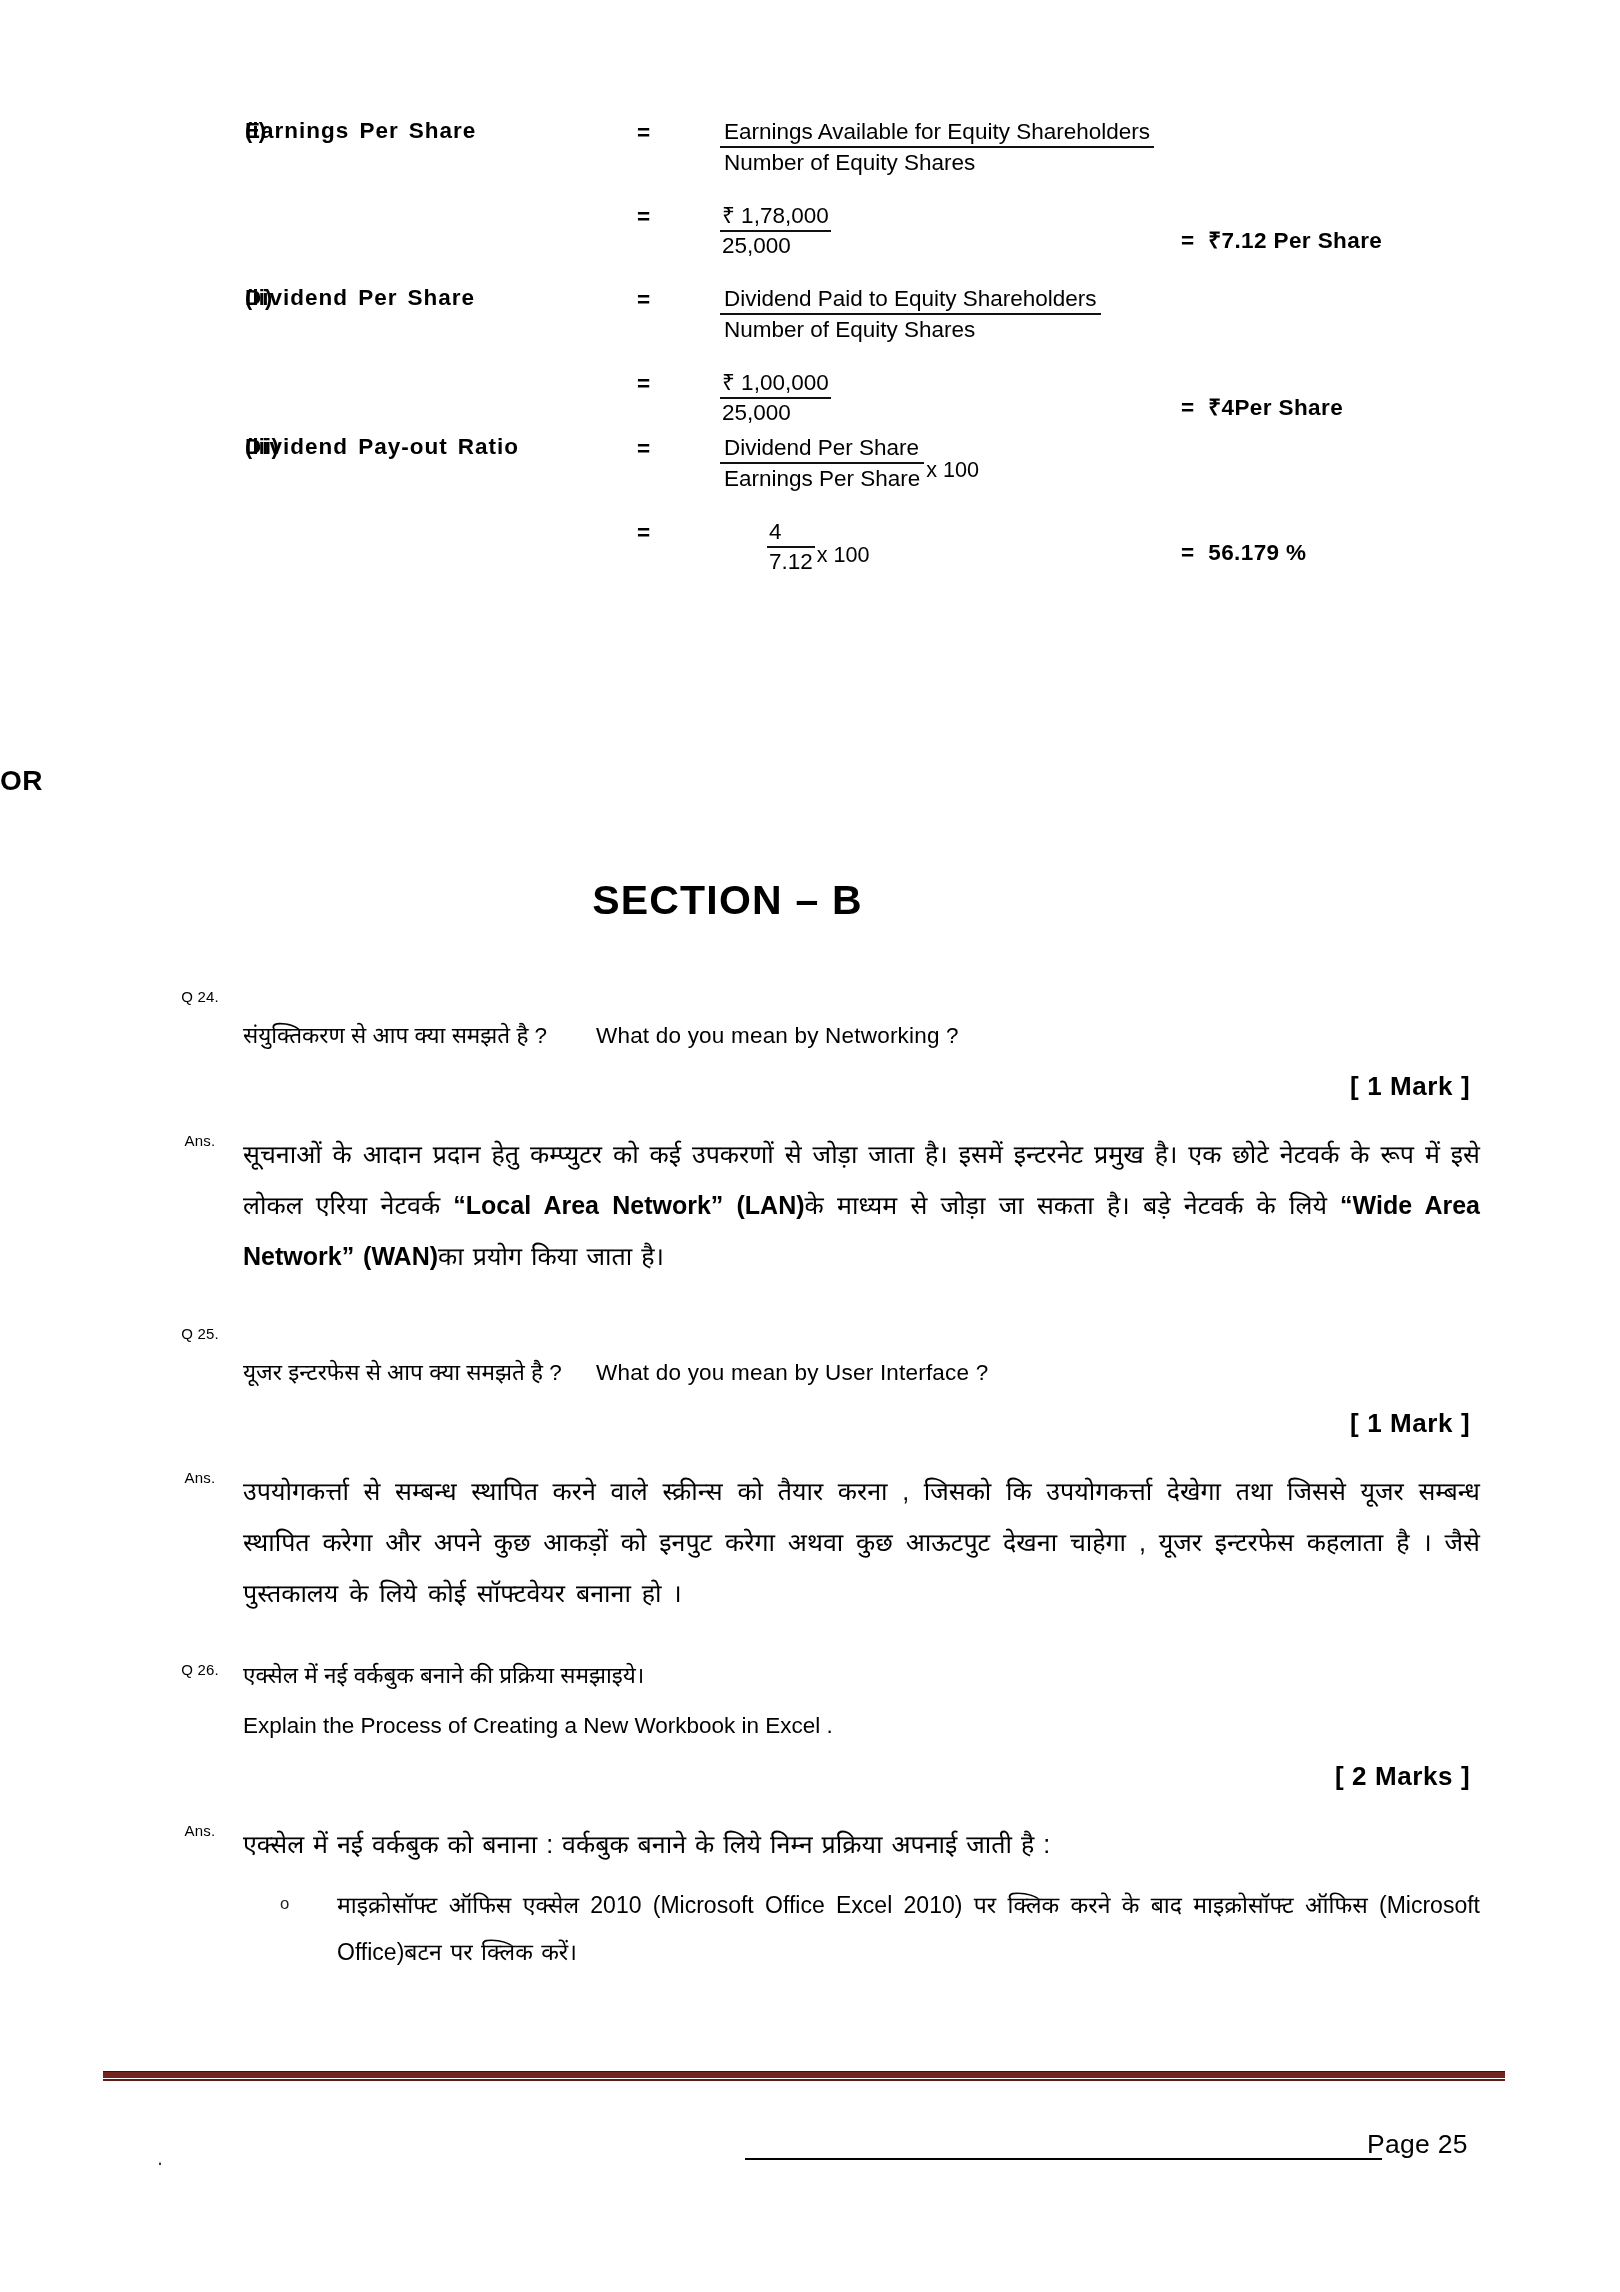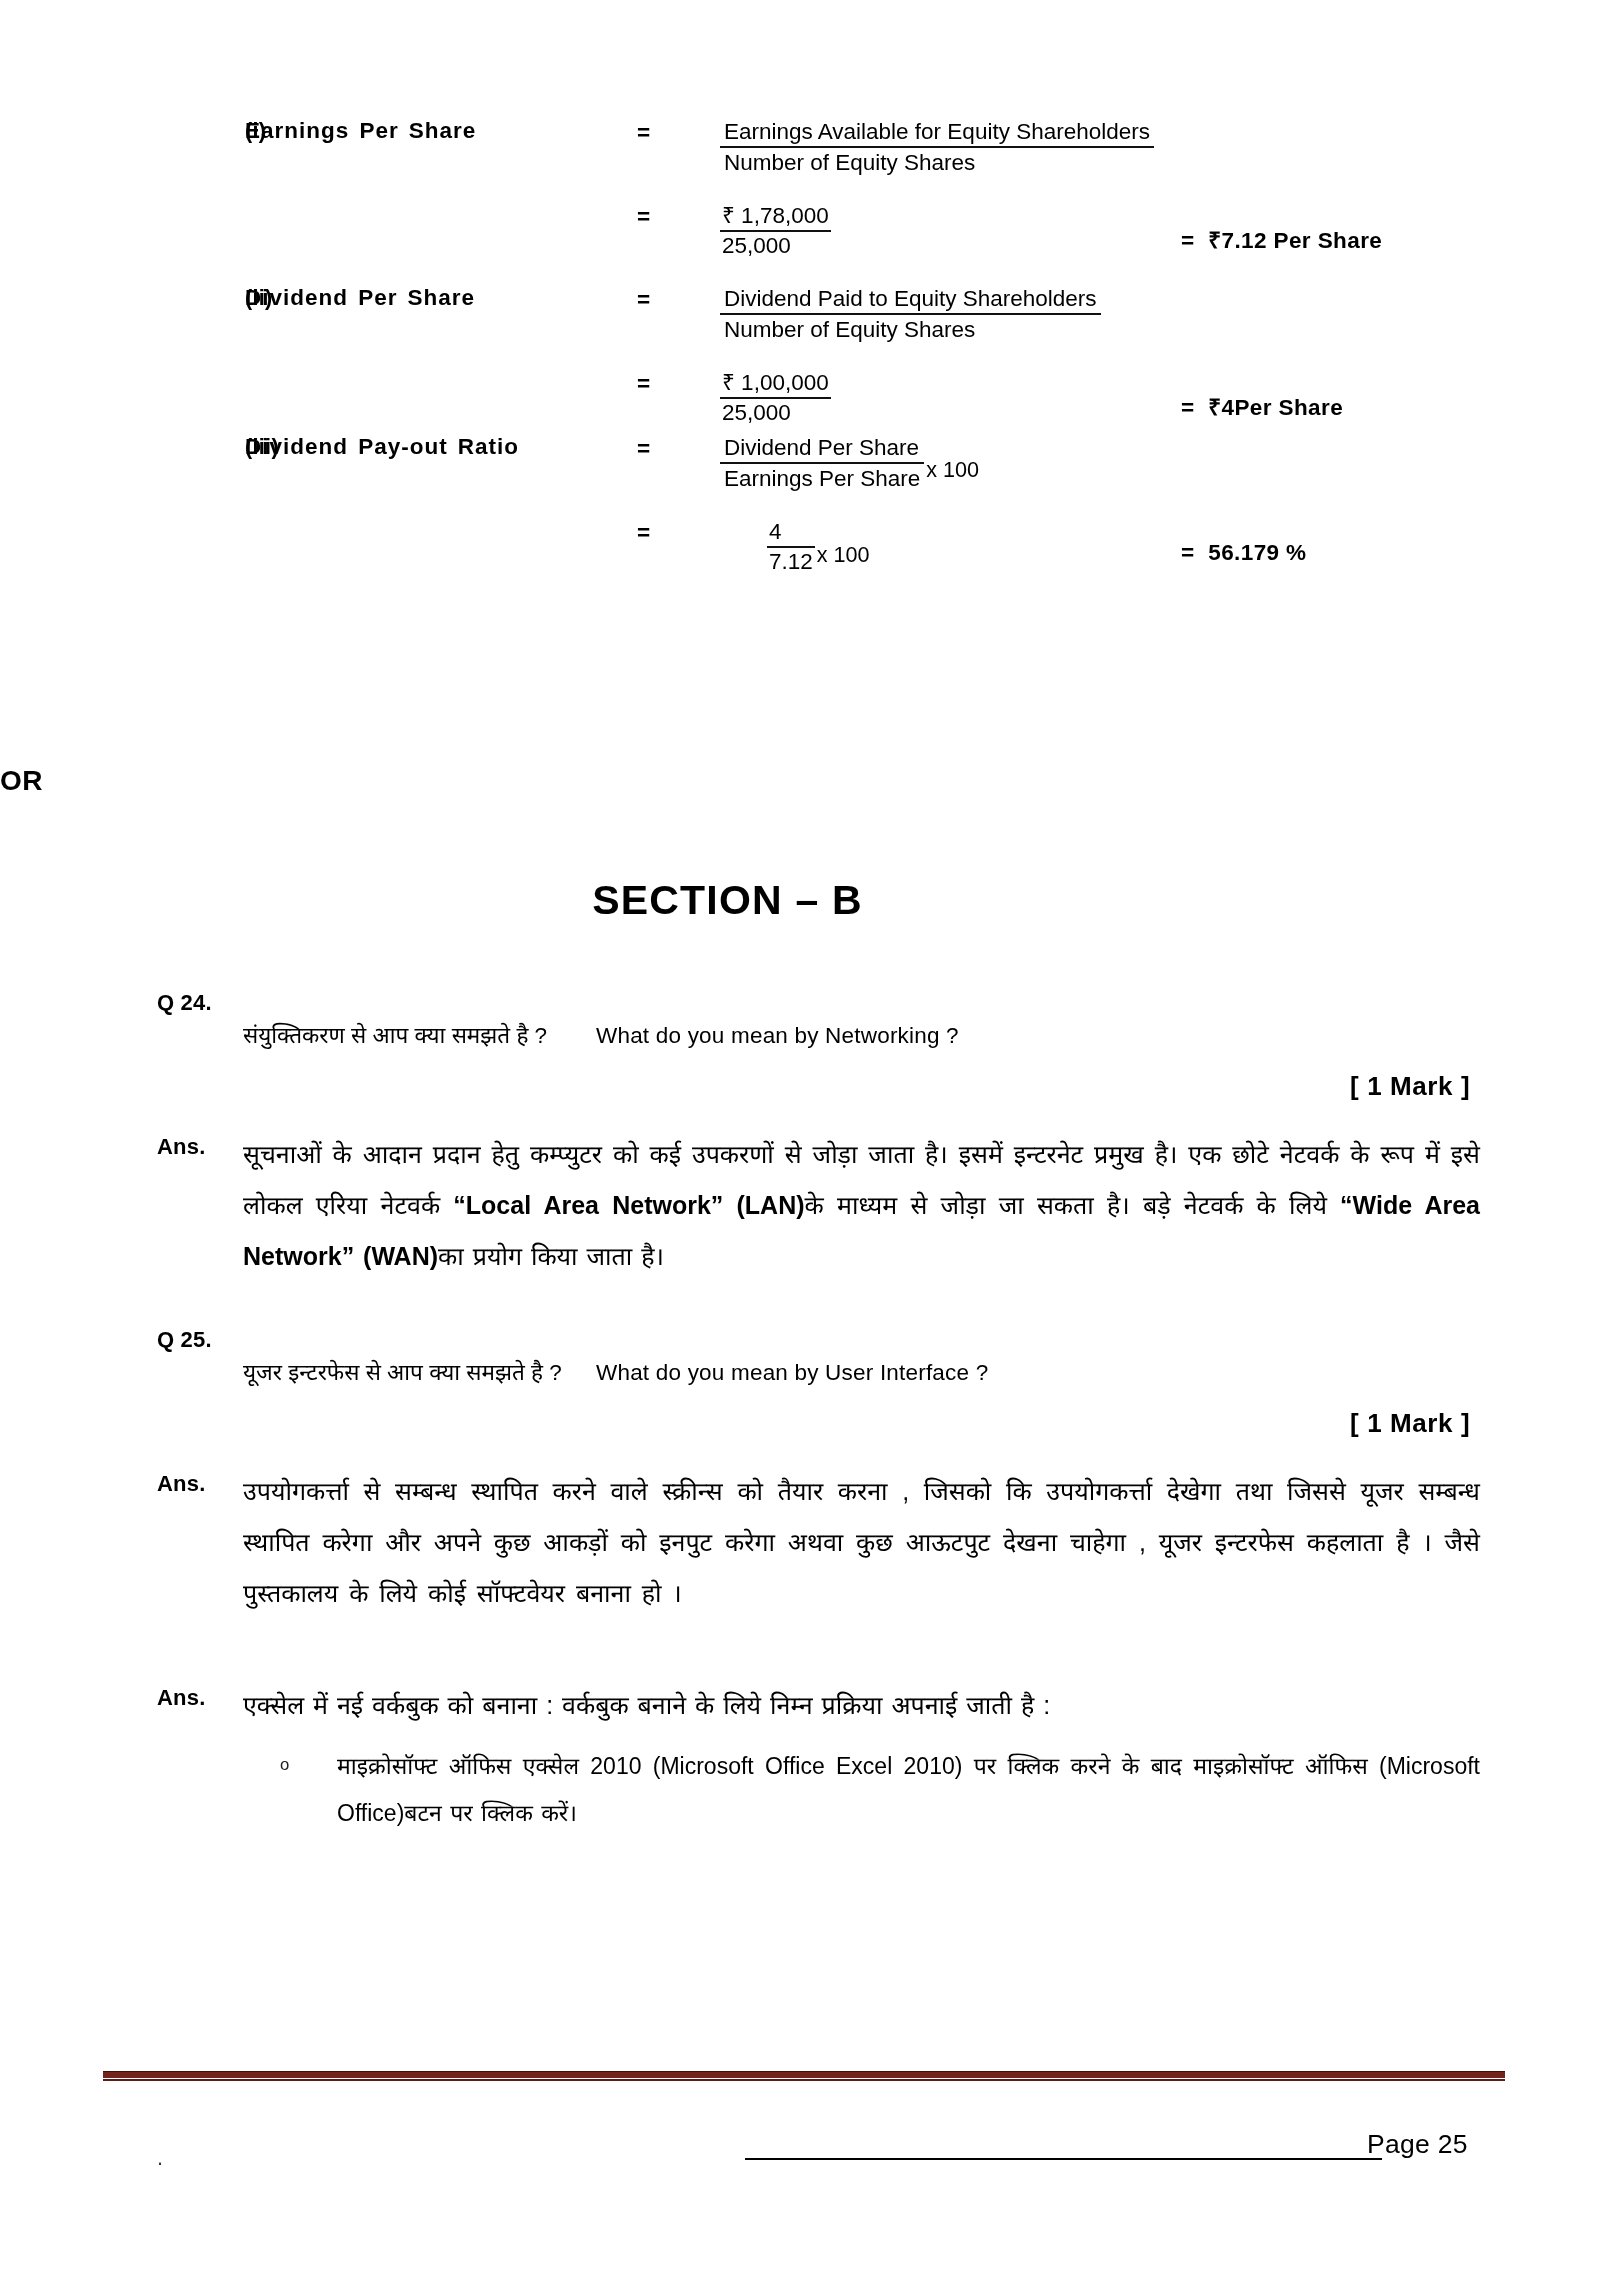--- a/index.html
+++ b/index.html
@@ -133,24 +133,25 @@
     width: 1323px;
   }
   .qa-row {
     display: flex;
     align-items: flex-start;
     width: 100%;
   }
   .qa-tag {
     width: 86px;
     flex: 0 0 86px;
-    font-weight: bold;
-    font-size: 22px;
+    font-weight: normal;
+    font-size: 15px;
     line-height: 1.6;
     letter-spacing: 0.2px;
+    text-align: center;
   }
   .qa-content {
     flex: 1 1 auto;
     font-size: 22.5px;
     line-height: 1.6;
   }
   .q-line {
     display: flex;
     align-items: baseline;
   }
@@ -398,20 +399,28 @@
 
     <div class="qa-row">
       <div class="qa-tag">Ans.</div>
       <div class="qa-content">
         <div class="ans-para loose">उपयोगकर्त्ता से सम्बन्ध स्थापित करने वाले स्क्रीन्स को तैयार करना , जिसको कि उपयोगकर्त्ता देखेगा तथा जिससे यूजर सम्बन्ध स्थापित करेगा और अपने कुछ आकड़ों को इनपुट करेगा अथवा कुछ आऊटपुट देखना चाहेगा , यूजर इन्टरफेस कहलाता है । जैसे पुस्तकालय के लिये कोई सॉफ्टवेयर बनाना हो ।</div>
       </div>
     </div>
 
     <div class="gap-md"></div>
 
+    <div class="qa-row">
+      <div class="qa-tag">Q 26.</div>
+      <div class="qa-content">
+        <div>एक्सेल में नई वर्कबुक बनाने की प्रक्रिया समझाइये।</div>
+        <div class="q-en-block">Explain the Process of Creating a New Workbook in Excel .</div>
+        <div class="marks">[ 2 Marks ]</div>
+      </div>
+    </div>
 
     <div class="gap-sm"></div>
 
     <div class="qa-row">
       <div class="qa-tag">Ans.</div>
       <div class="qa-content">
         <div class="ans-para">एक्सेल में नई वर्कबुक को बनाना :  वर्कबुक बनाने के लिये निम्न प्रक्रिया अपनाई जाती है :</div>
       </div>
     </div>
 

